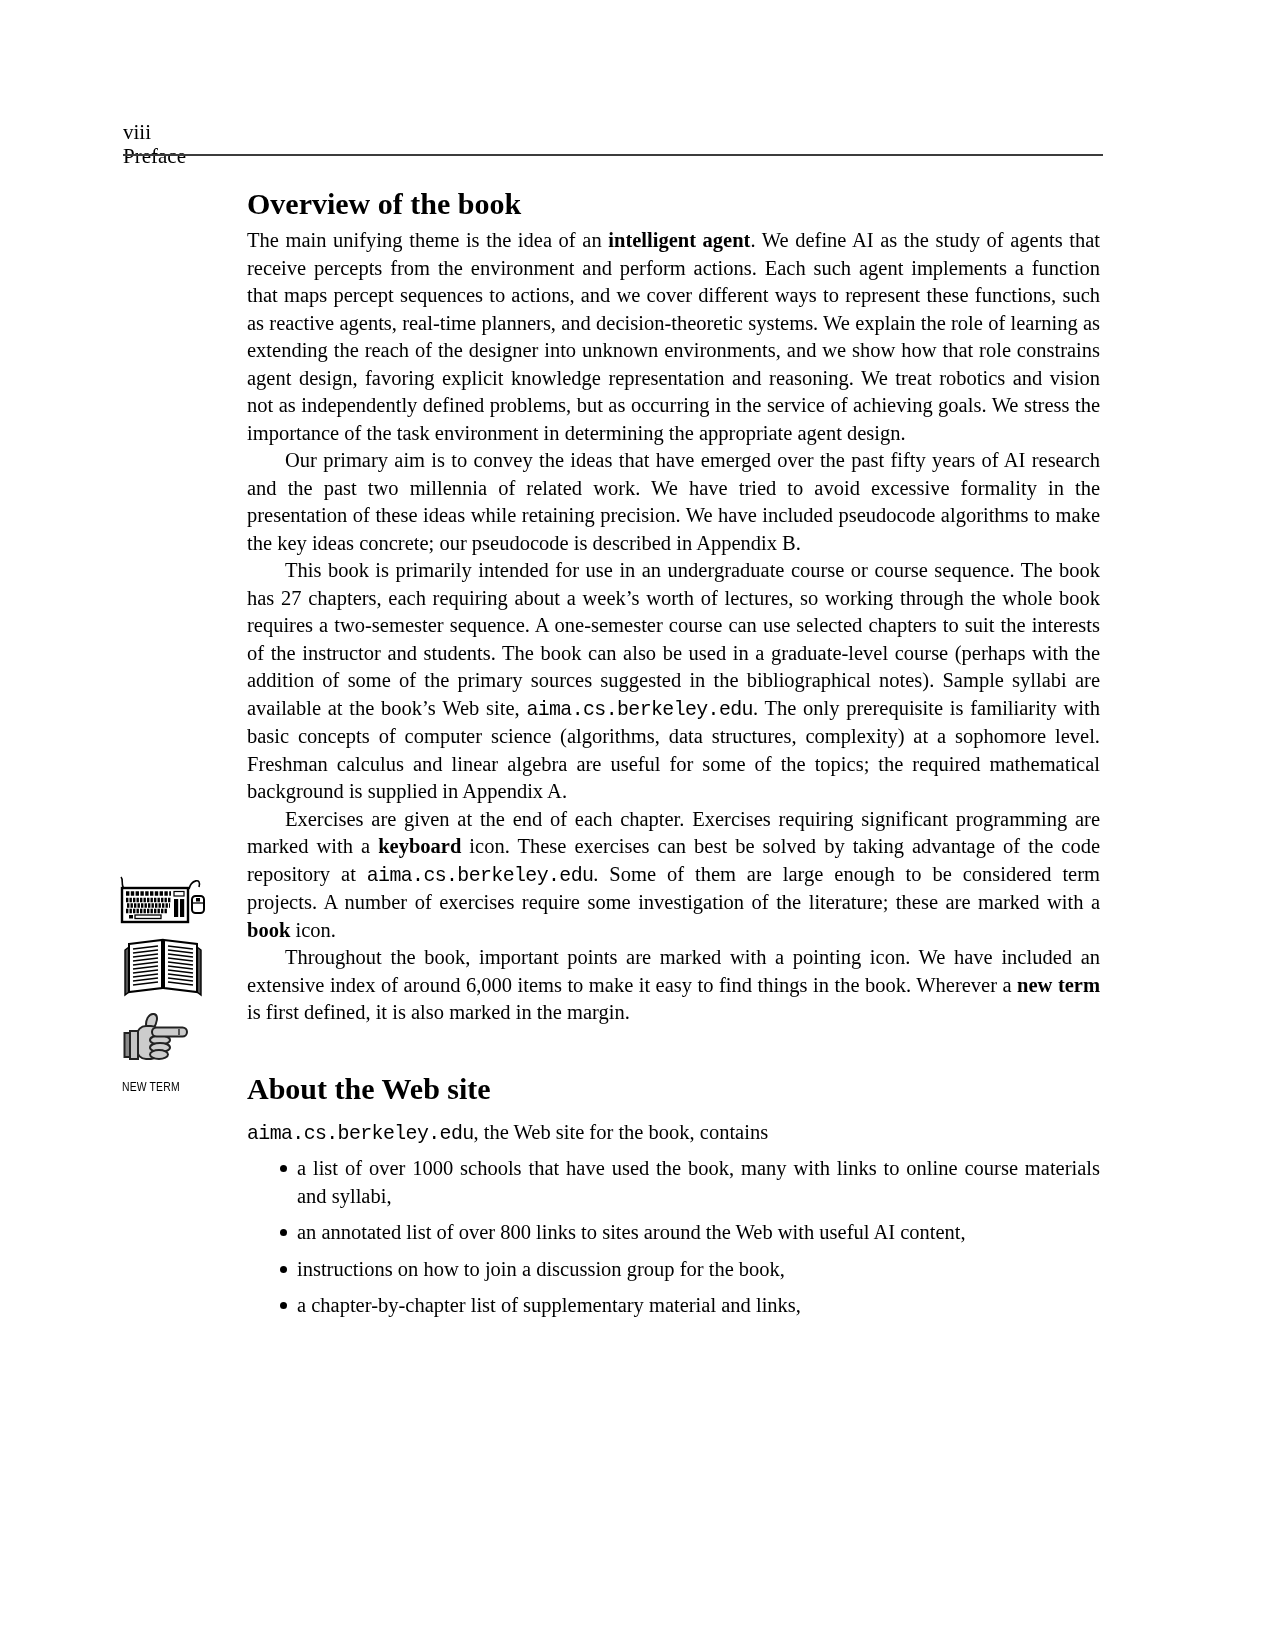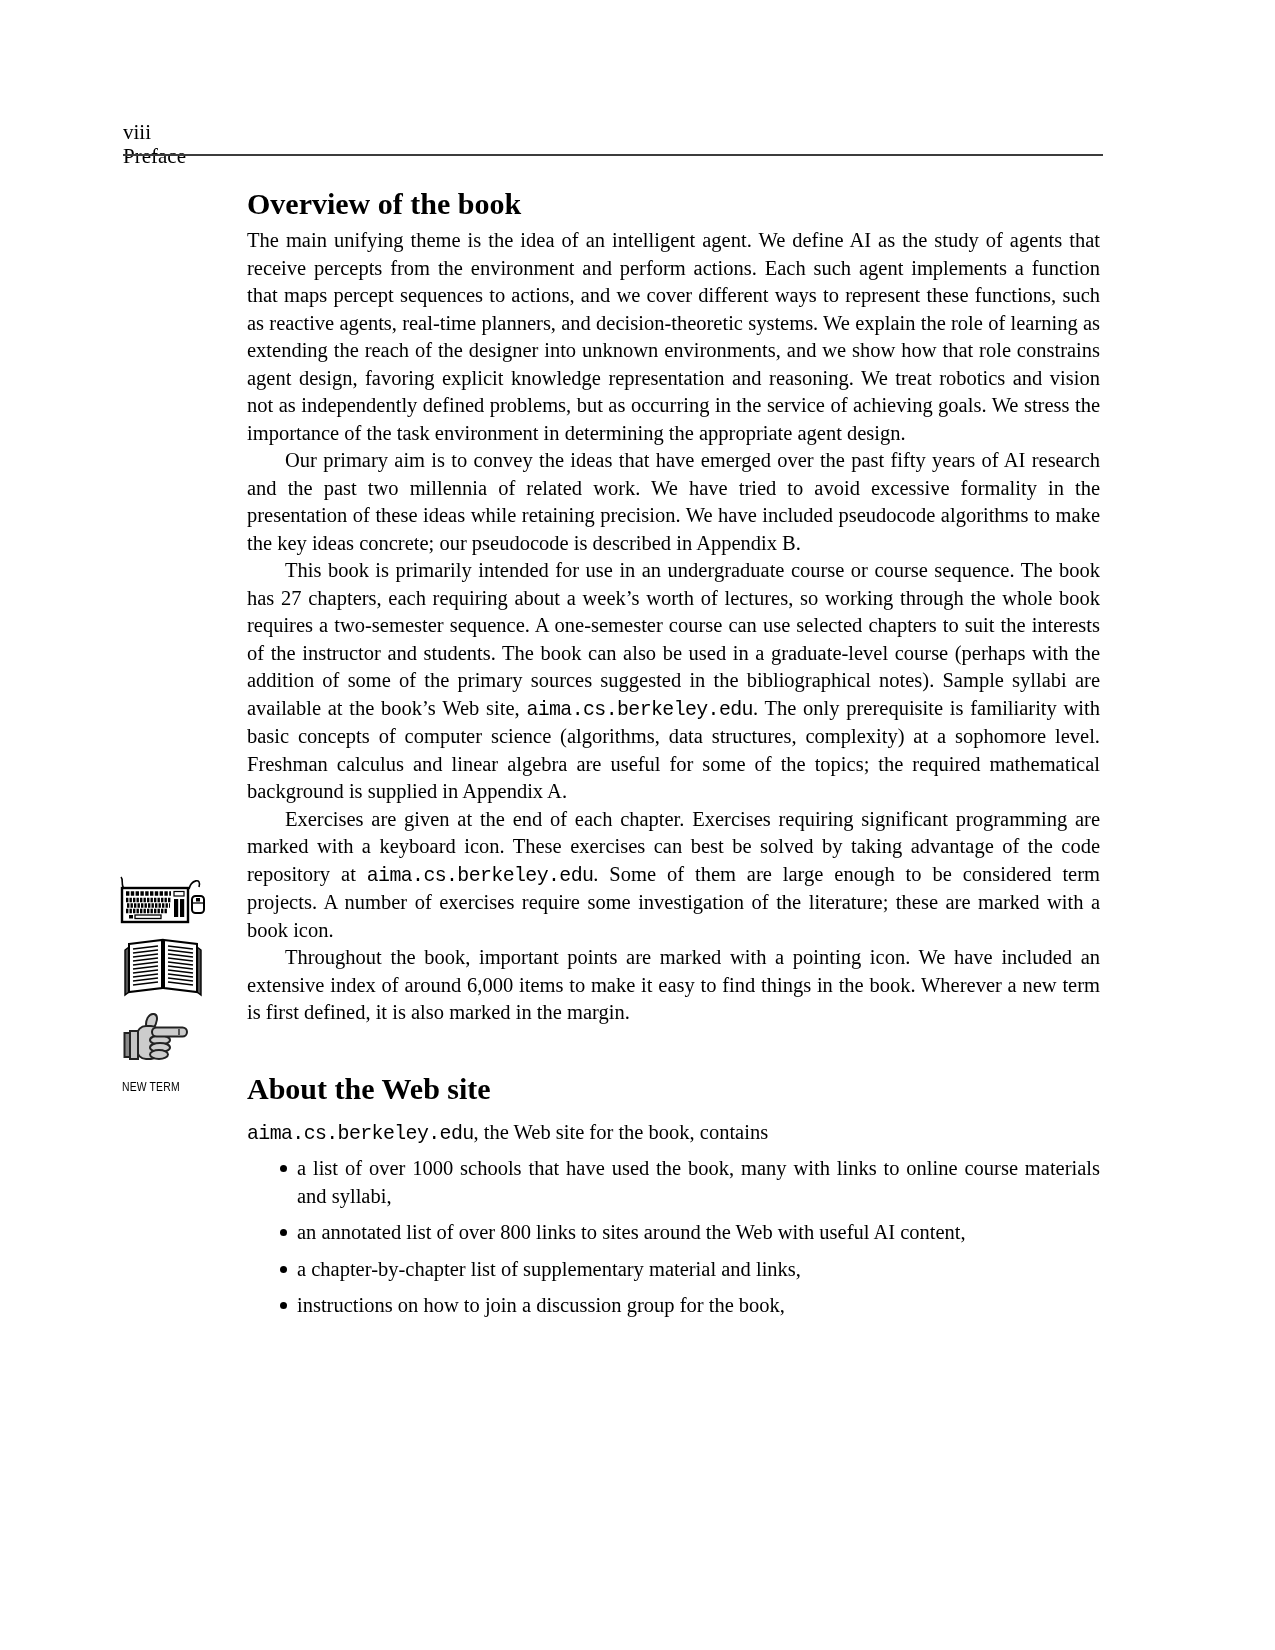--- a/index.html
+++ b/index.html
@@ -13,21 +13,21 @@
   .rule{position:absolute;left:123px;top:154px;width:980px;height:2px;background:#3c3c3c;}
 
   
   .content{position:absolute;left:247px;top:176px;width:853px;}
   h1{font-family:"Liberation Serif", serif;font-weight:bold;font-size:30px;
      line-height:40px;margin:8px 0 3px 0;}
   h1.h2{margin-top:42px;margin-bottom:10px;}
   p.body{font-size:20.5px;line-height:27.5px;margin:0;text-align:justify;}
   p.body.ind{text-indent:38px;}
   p.intro{font-size:20.5px;line-height:27.5px;margin:0;}
-  .b{font-weight:normal;}
+  .b{font-weight:bold;}
   .i{}
   .tt{font-family:"Liberation Mono", monospace;font-size:0.97em;letter-spacing:-0.6px;}
 
   ul.blist{list-style:none;margin:8px 0 0 0;padding:0;}
   ul.blist li{position:relative;padding-left:50px;margin:0 0 9px 0;
               font-size:20.5px;line-height:27.5px;text-align:justify;}
   ul.blist li::before{content:"";position:absolute;left:33px;top:10px;width:7px;height:7px;
               border-radius:50%;background:#000;}
 
   
@@ -129,17 +129,17 @@
         <p class="body ind">This book is primarily intended for use in an undergraduate course or course sequence. The book has 27 chapters, each requiring about a week’s worth of lectures, so working through the whole book requires a two-semester sequence.  A one-semester course can use selected chapters to suit the interests of the instructor and students.  The book can also be used in a graduate-level course (perhaps with the addition of some of the primary sources suggested in the bibliographical notes). Sample syllabi are available at the book’s Web site, <span class="tt">aima.cs.berkeley.edu</span>.  The only prerequisite is familiarity with basic concepts of computer science (algorithms, data structures, complexity) at a sophomore level.  Freshman calculus and linear algebra are useful for some of the topics; the required mathematical background is supplied in Appendix A.</p>
         <p class="body ind">Exercises are given at the end of each chapter.  Exercises requiring significant programming are marked with a <span class="b">keyboard</span> icon.  These exercises can best be solved by taking advantage of the code repository at <span class="tt">aima.cs.berkeley.edu</span>. Some of them are large enough to be considered term projects.  A number of exercises require some investigation of the literature; these are marked with a <span class="b">book</span> icon.</p>
         <p class="body ind">Throughout the book, important points are marked with a <span class="i">pointing</span> icon.  We have included an extensive index of around 6,000 items to make it easy to find things in the book. Wherever a <span class="b">new term</span> is first defined, it is also marked in the margin.</p>
       </div>
 
     <h1 class="h2">About the Web site</h1>
     <p class="intro" id="intro"><span class="tt">aima.cs.berkeley.edu</span>, the Web site for the book, contains</p>
     <ul class="blist" id="bullets">
         <li>a list of over 1000 schools that have used the book, many with links to online course materials and syllabi,</li>
         <li>an annotated list of over 800 links to sites around the Web with useful AI content,</li>
+        <li>instructions on how to join a discussion group for the book,</li>
         <li>a chapter-by-chapter list of supplementary material and links,</li>
-        <li>instructions on how to join a discussion group for the book,</li>
       </ul>
   </main>
 </div>
 
 </body></html>

